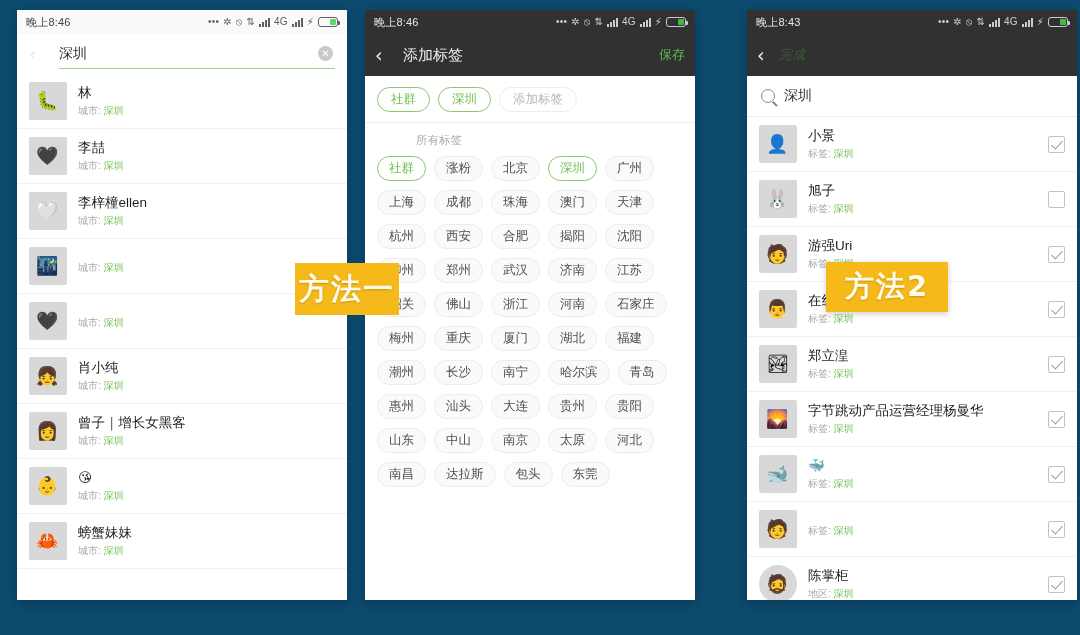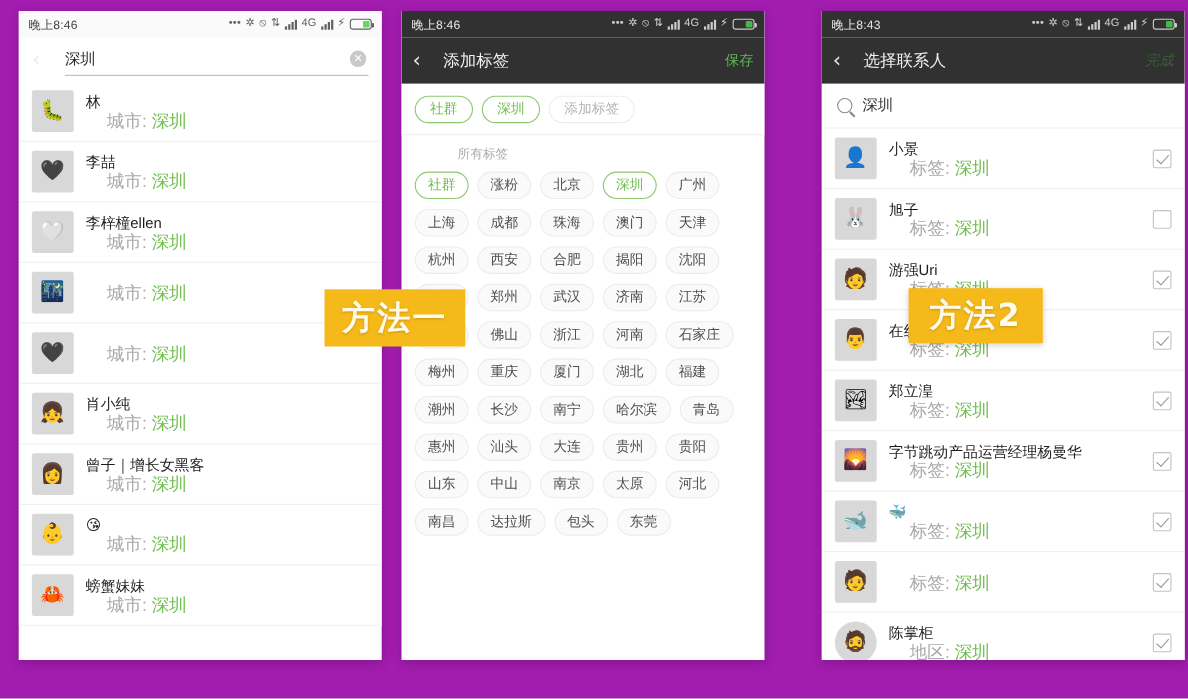--- a/index.html
+++ b/index.html
@@ -2,21 +2,21 @@
 <html><head>
 <meta charset="utf-8">
 <style>
   * { box-sizing: border-box; margin: 0; padding: 0; }
   html, body {
     width: 1080px; height: 635px;
     background: #ededed;
     font-family: "Liberation Sans", "DejaVu Sans", sans-serif;
     overflow: hidden;
   }
-  .stage { position: relative; width: 1080px; height: 635px; background: #a21caf; }
+  .stage { position: relative; width: 1080px; height: 635px; background: #0c4a6e; }
 
   
   .panel {
     position: absolute; top: 10px; width: 330px; height: 590px;
     background: #fff; overflow: hidden;
     box-shadow: 0 3px 10px rgba(0,0,0,0.22);
   }
   #panel-1 { left: 17px; }
   #panel-2 { left: 365px; }
   #panel-3 { left: 747px; }
@@ -83,21 +83,21 @@
     background: #d8d8d8; position: relative; overflow: hidden;
     display: flex; align-items: center; justify-content: center;
     font-size: 18px; line-height: 1;
   }
   .avatar.rnd { border-radius: 50%; }
   .c-info { margin-left: 11px; flex: 1 1 auto; min-width: 0; }
   .c-name {
     font-size: 13.5px; color: #1d1d1d; white-space: nowrap;
     overflow: hidden; text-overflow: clip; line-height: 17px;
   }
-  .c-sub { font-size: 16px; color: #a9a9a9; margin-top: 3px; line-height: 14px; margin-left: 19px; }
+  .c-sub { font-size: 10px; color: #a9a9a9; margin-top: 3px; line-height: 14px; }
   .c-sub .hl { color: #6fbe4e; }
 
   
   .sel-tags {
     display: flex; align-items: center; gap: 8px; padding: 11px 12px 10px 12px;
     background: #fff; border-bottom: 1px solid #ededed;
   }
   .chip {
     border-radius: 14px; padding: 4px 13px; font-size: 12.5px;
     background: #fff; border: 1px solid #e3e3e3; color: #4a4a4a;
@@ -139,21 +139,21 @@
     border: solid #9a9a9a; border-width: 0 1.6px 1.6px 0; transform: rotate(42deg);
   }
 
   
   .badge {
     position: absolute; background: #f5b919; color: #fffbe8;
     font-weight: bold; display: flex; align-items: center; justify-content: center;
     letter-spacing: 2px; text-shadow: 0 1px 2px rgba(120,80,0,.35);
     font-family: "DejaVu Sans", sans-serif;
   }
-  #badge-1 { left: 295px; top: 263px; width: 128px; height: 52px; font-size: 30px; }
+  #badge-1 { left: 295px; top: 263px; width: 104px; height: 52px; font-size: 30px; }
   #badge-2 { left: 826px; top: 262px; width: 122px; height: 50px; font-size: 29px;
              box-shadow: 0 2px 6px rgba(0,0,0,.2); }
   .emoji { font-family: "DejaVu Sans", sans-serif; }
 </style>
 </head>
 <body>
 
 <div class="stage">
 
   <div class="panel" id="panel-1">
@@ -391,21 +391,20 @@
           </span>
         <span class="sb-ico">⚡</span>
         <span class="batt">
             <i></i>
           </span>
       </span>
     </div>
 
     <div class="navbar dark">
       <div class="back">‹</div>
-      <div class="nav-title">选择联系人</div>
       <div class="nav-action dim">完成</div>
     </div>
 
     <div class="p3-search">
       <span class="mag"></span>
       <span class="p3-q">深圳</span>
     </div>
 
     <div class="list" id="p3-list">
         <div class="c-row">

